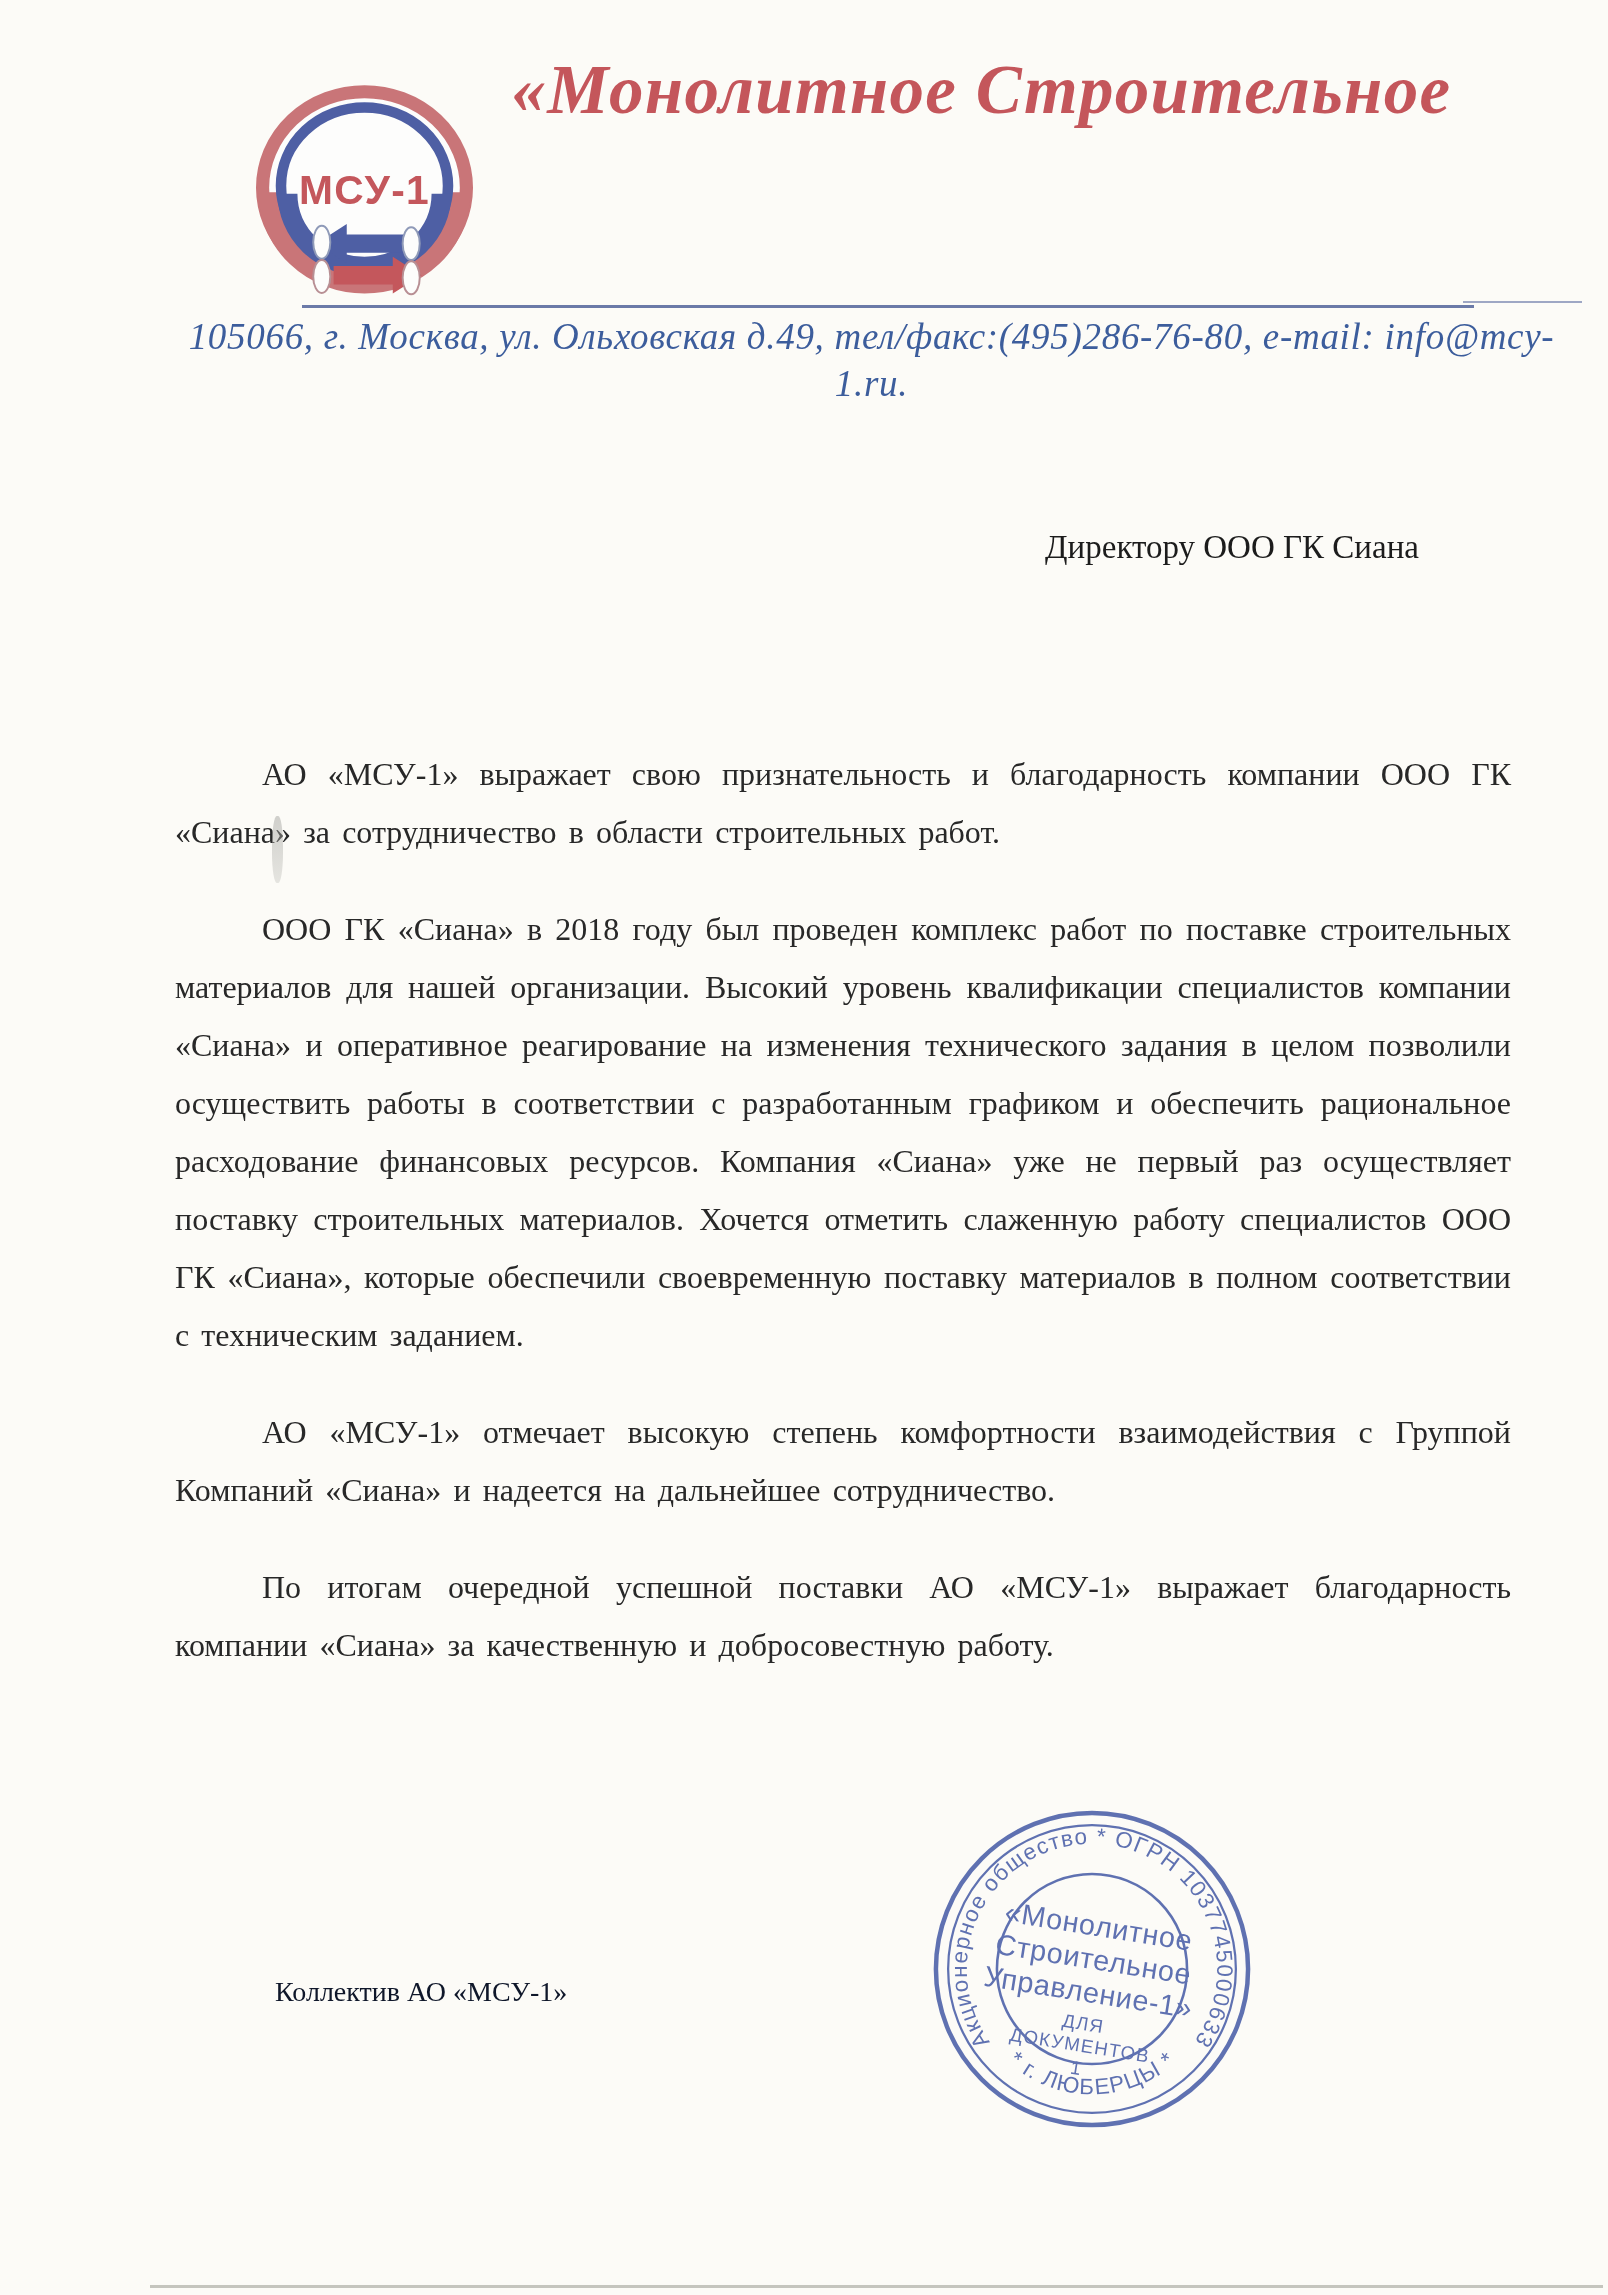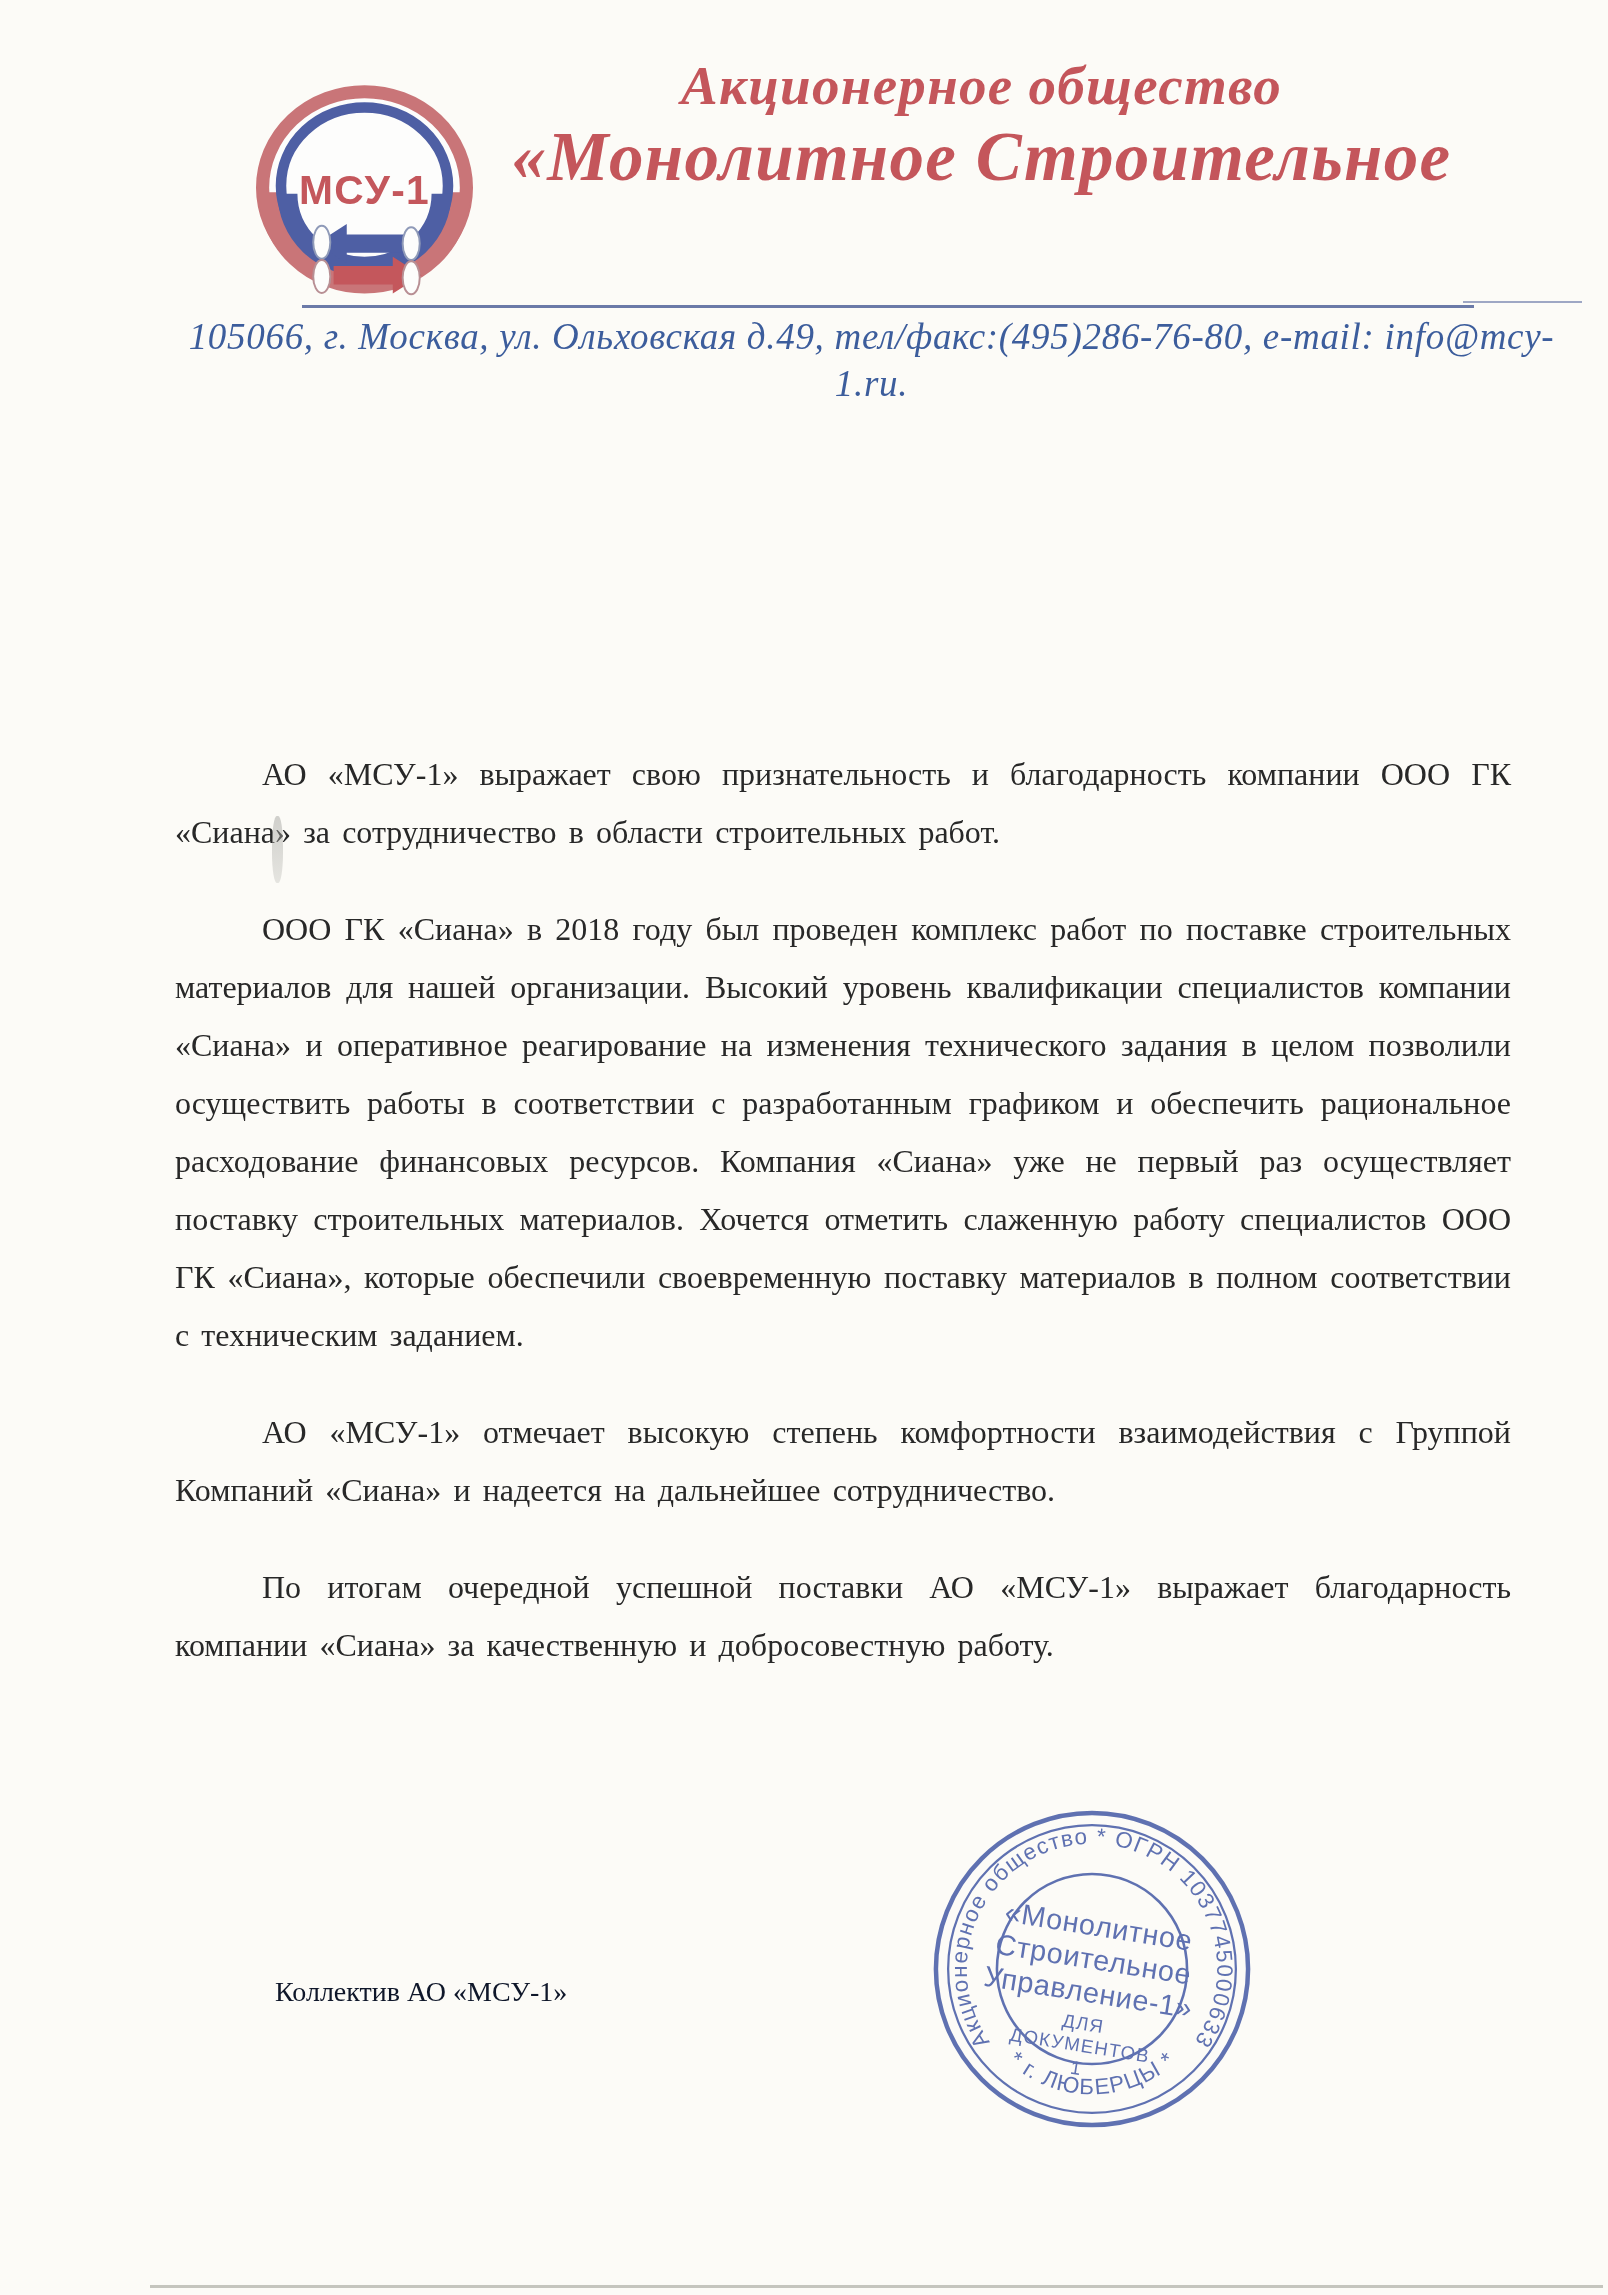--- a/index.html
+++ b/index.html
@@ -66,30 +66,30 @@
     <text x="165" y="180" text-anchor="middle" font-family="Liberation Sans, sans-serif" font-size="62" font-weight="bold" fill="#c4575c" letter-spacing="2">МСУ-1</text>
     <polygon points="92,240 138,210 138,226 232,226 232,254 138,254 138,270" fill="#4e5fa4"></polygon>
     <polygon points="252,288 208,260 208,274 118,274 118,302 208,302 208,316" fill="#c4575c"></polygon>
     <ellipse cx="100" cy="238" rx="13" ry="25" fill="#fdfdfc" stroke="#8f9ab8" stroke-width="3"></ellipse>
     <ellipse cx="100" cy="290" rx="13" ry="25" fill="#fdfdfc" stroke="#b88f94" stroke-width="3"></ellipse>
     <ellipse cx="236" cy="240" rx="13" ry="25" fill="#fdfdfc" stroke="#8f9ab8" stroke-width="3"></ellipse>
     <ellipse cx="236" cy="292" rx="13" ry="25" fill="#fdfdfc" stroke="#b88f94" stroke-width="3"></ellipse>
   </svg>
 
   <div class="header-text">
-    <div class="org-type">Акционерное общество</div>
     <div class="org-name">«Монолитное Строительное</div>
   </div>
 
   <div class="sep-line"></div>
   <div class="sep-line2"></div>
 
   <div class="address">105066, г. Москва, ул. Ольховская д.49, тел/факс:(495)286-76-80, e-mail: info@mcy-1.ru.</div>
 
   <div class="recipient">
+    <div>Директору ООО ГК Сиана</div>
   </div>
 
   <div class="body-block">
     <p>АО «МСУ-1» выражает свою признательность и благодарность компании ООО ГК «Сиана» за сотрудничество в области строительных работ.</p>
     <p>ООО ГК «Сиана» в 2018 году был проведен комплекс работ по поставке строительных материалов для нашей организации. Высокий уровень квалификации специалистов компании «Сиана» и оперативное реагирование на изменения технического задания в целом позволили осуществить работы в соответствии с разработанным графиком и обеспечить рациональное расходование финансовых ресурсов. Компания «Сиана» уже не первый раз осуществляет поставку строительных материалов. Хочется отметить слаженную работу специалистов ООО ГК «Сиана», которые обеспечили своевременную поставку материалов в полном соответствии с техническим заданием.</p>
     <p>АО «МСУ-1» отмечает высокую степень комфортности взаимодействия с Группой Компаний «Сиана» и надеется на дальнейшее сотрудничество.</p>
     <p>По итогам очередной успешной поставки АО «МСУ-1» выражает благодарность компании «Сиана» за качественную и добросовестную работу.</p>
   </div>
 
   <div class="signature">Коллектив АО «МСУ-1»</div>

